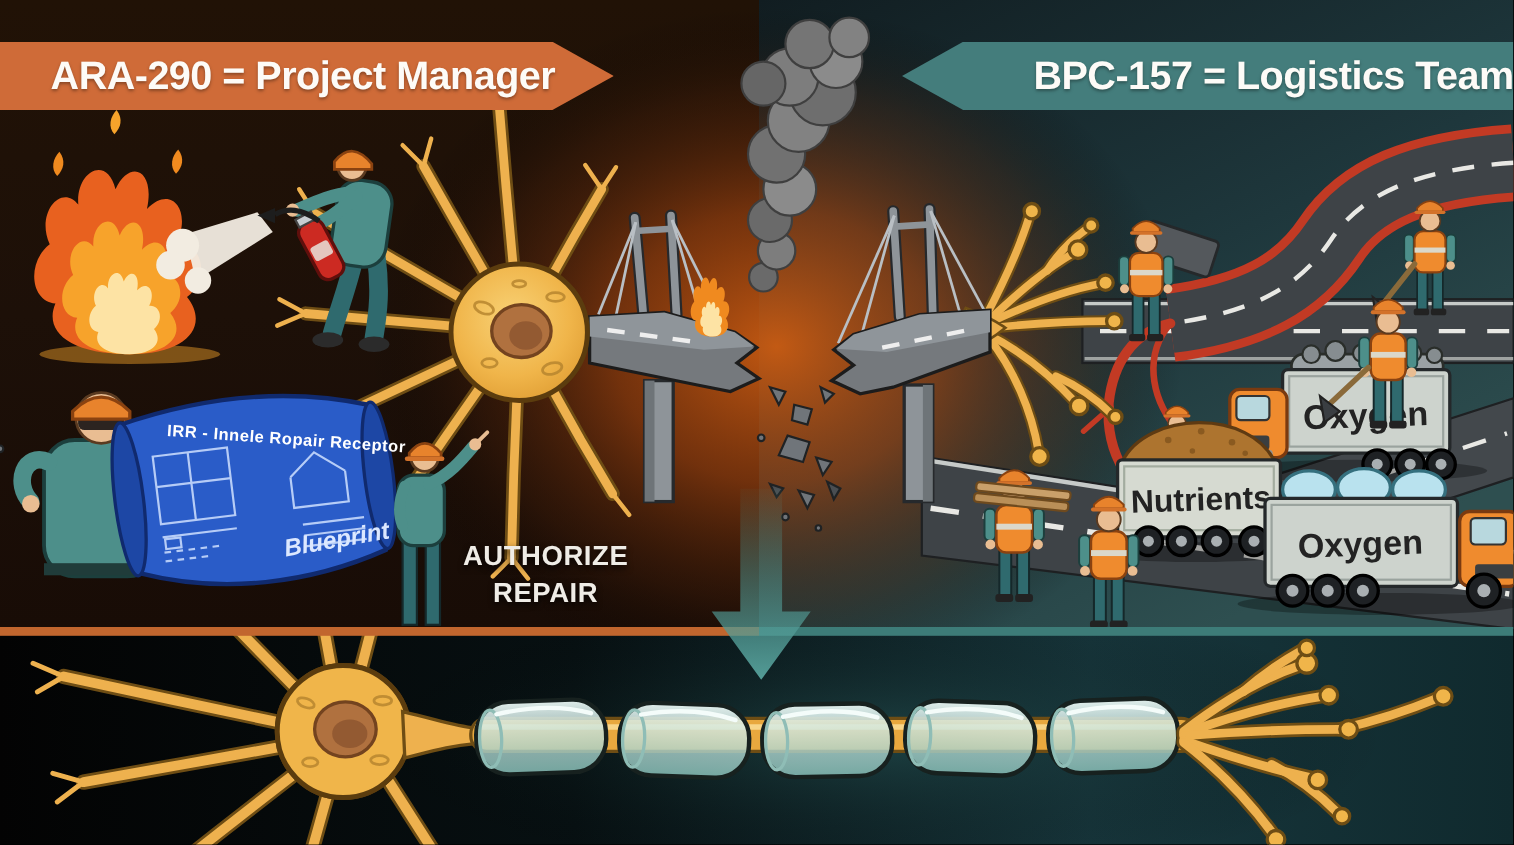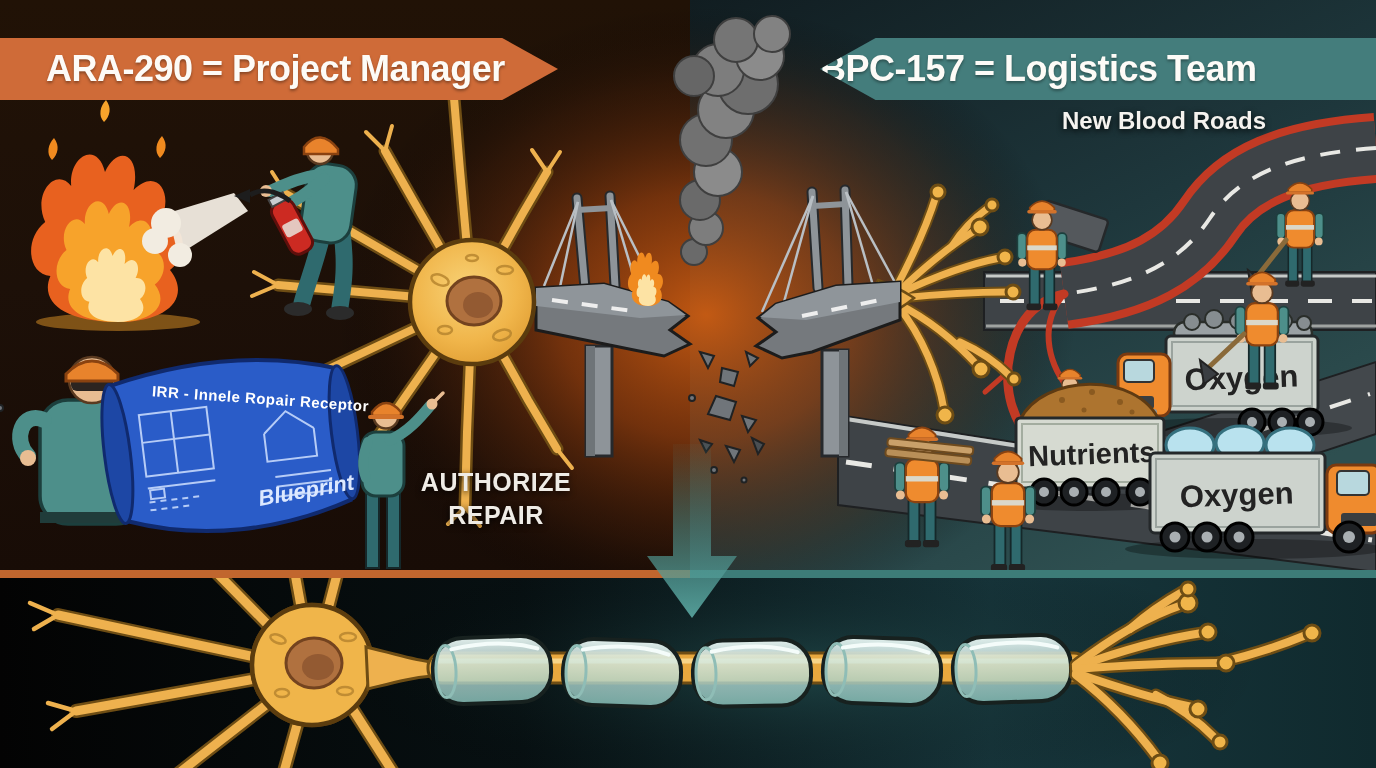--- a/index.html
+++ b/index.html
@@ -5,27 +5,27 @@
   html,body{margin:0;padding:0;background:#000;}
   .stage{position:relative;width:1376px;height:768px;overflow:hidden;background:#000;
          font-family:"Liberation Sans",sans-serif;}
   .layer{position:absolute;left:0;top:0;}
   
   .banner{position:absolute;top:10px;height:62px;line-height:62px;color:#fdfbf7;
           font-weight:700;font-size:36px;letter-spacing:-.5px;white-space:nowrap;
           text-shadow:0 2px 3px rgba(0,0,0,.35);margin-top:28px;}
   .banner-left{left:0;width:558px;background:#cf6b38;padding-left:46px;box-sizing:border-box;
       clip-path:polygon(0 0,90% 0,100% 50%,90% 100%,0 100%);}
-  .banner-right{right:0;width:556px;background:#447d7c;padding-right:44px;box-sizing:border-box;
+  .banner-right{right:0;width:556px;background:#447d7c;text-align:right;box-sizing:border-box;
       clip-path:polygon(10% 0,100% 0,100% 100%,10% 100%,0 50%);}
   
   .caption{position:absolute;color:#f5f3ef;font-weight:700;text-align:center;
            text-shadow:0 2px 6px rgba(0,0,0,.85);line-height:1.25;}
   .cap-inflammation{left:116px;top:110px;width:176px;font-size:24px;}
-  .cap-authorize{left:406px;top:466px;width:180px;font-size:25px;letter-spacing:.5px;line-height:1.3;color:#efece6;}
+  .cap-authorize{left:406px;top:490px;width:180px;font-size:25px;letter-spacing:.5px;line-height:1.3;color:#efece6;}
   .cap-roads{left:1042px;top:106px;width:244px;font-size:24px;}
   
   .divider{position:absolute;top:570px;left:0;width:1376px;height:8px;display:flex;z-index:4;}
   .divider .d-left{width:690px;background:#c1662e;}
   .divider .d-right{flex:1;background:#3d7c78;}
   .arrow-wrap{position:absolute;left:646px;top:444px;z-index:6;}
   svg text{font-family:"Liberation Sans",sans-serif;}
 </style>
 </head>
 <body>
@@ -581,16 +581,15 @@
 </div>
 <div class="banner banner-right">
   <span>BPC-157 = Logistics Team</span>
 </div>
 
 <div class="caption cap-authorize">
   <div>AUTHORIZE</div>
   <div>REPAIR</div>
 </div>
 <div class="caption cap-roads">
-  <div>New Blood Roads</div>
 </div>
 
 </div>
 
 </body></html>

